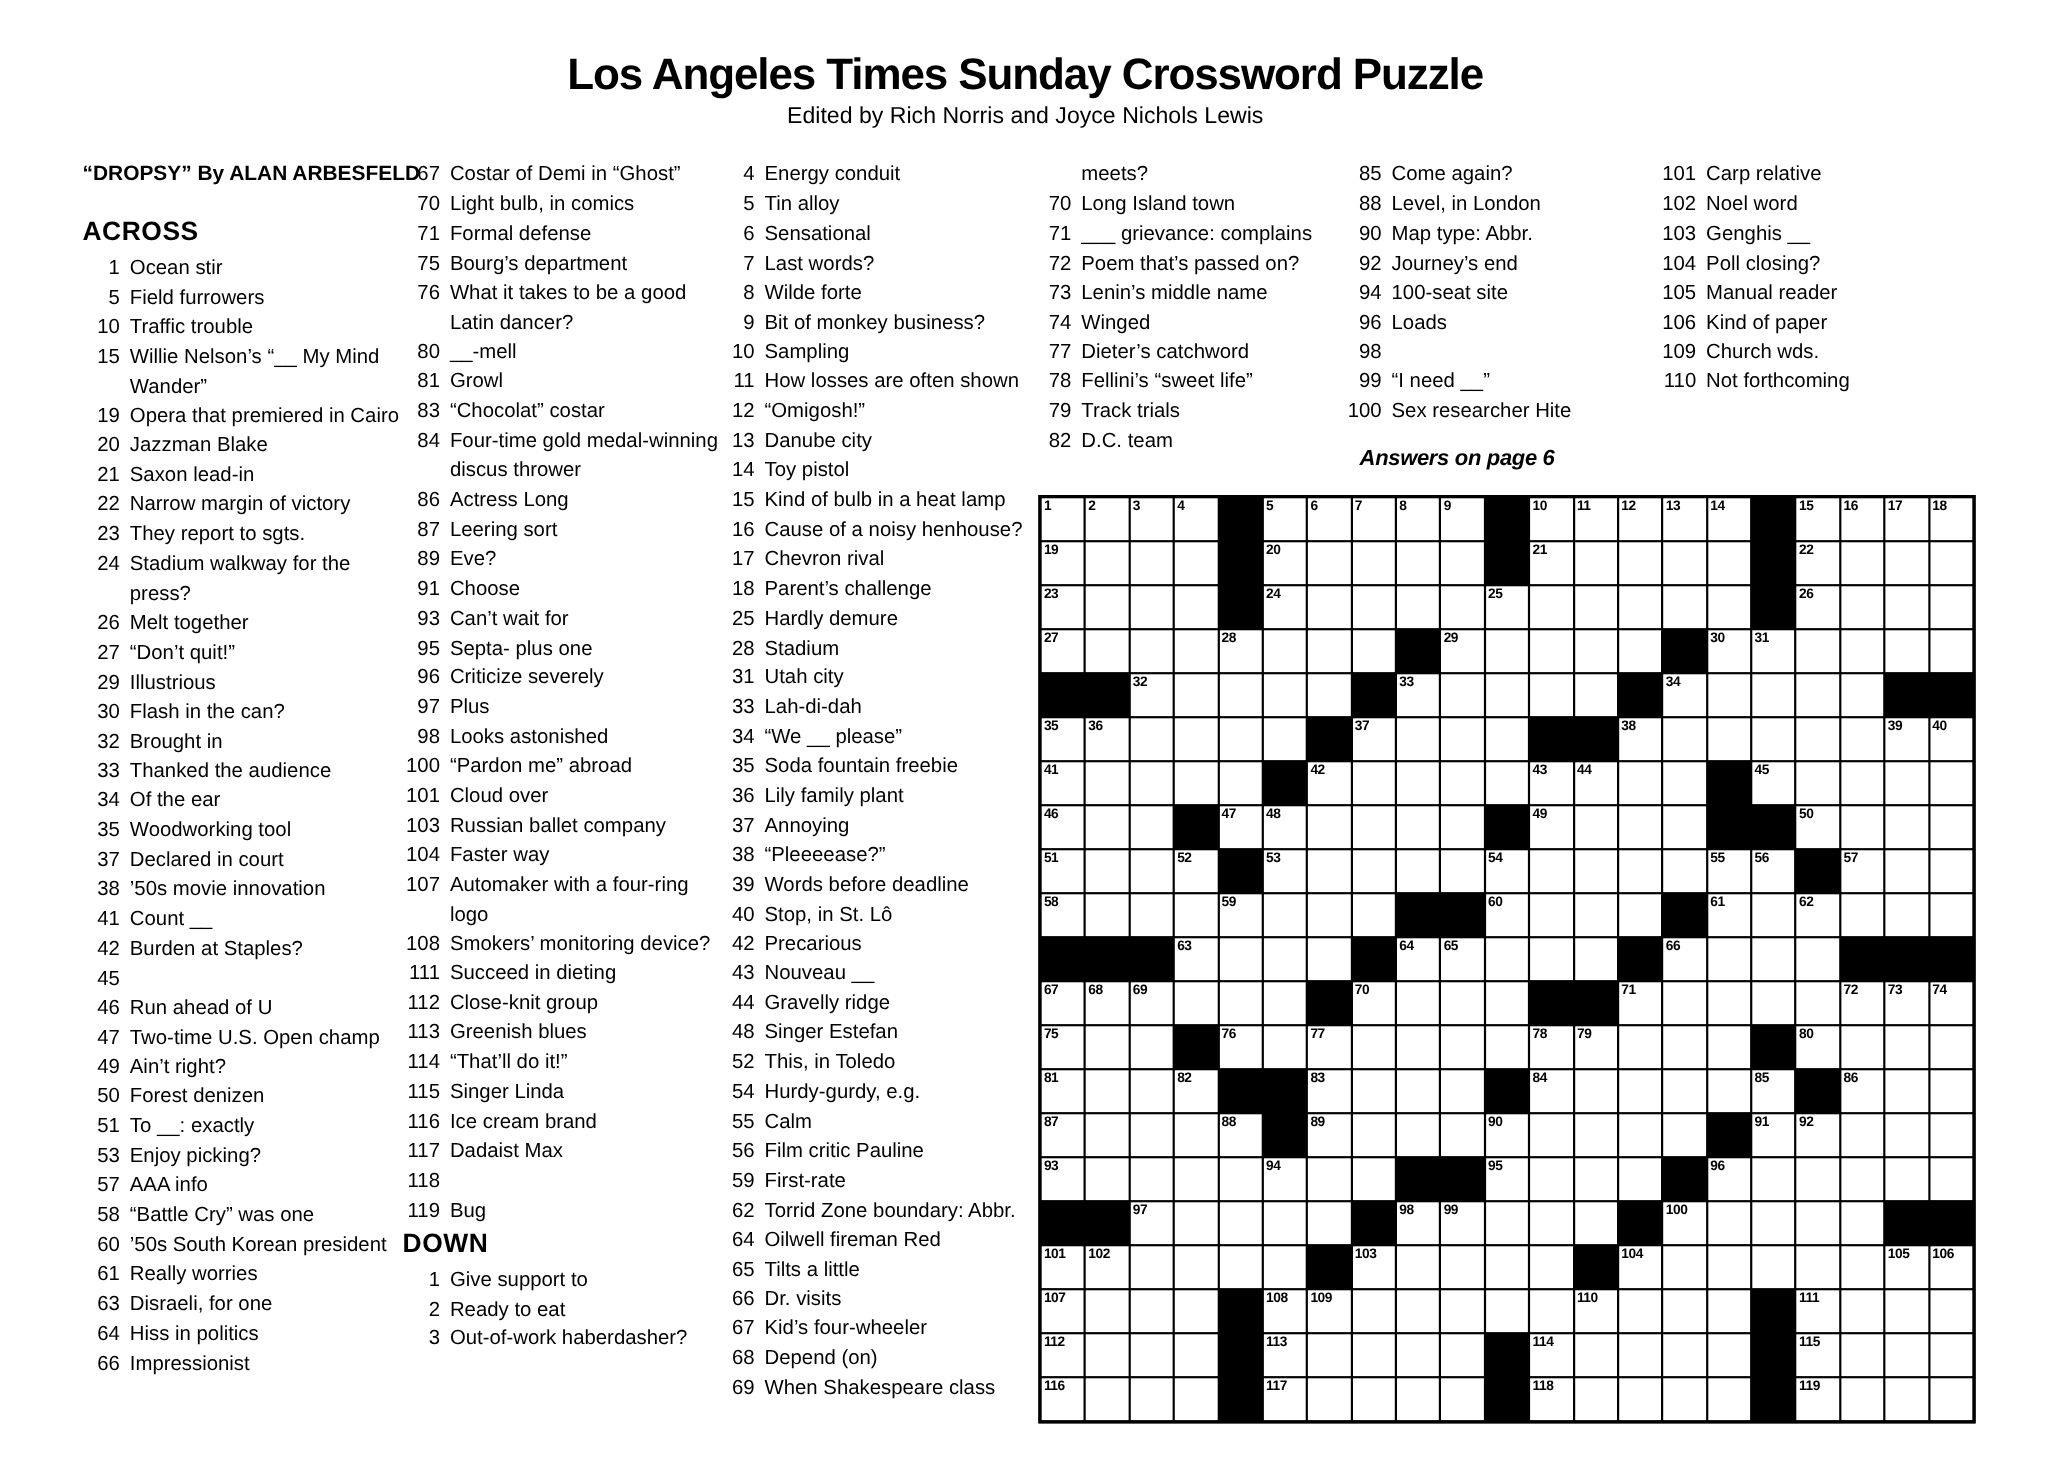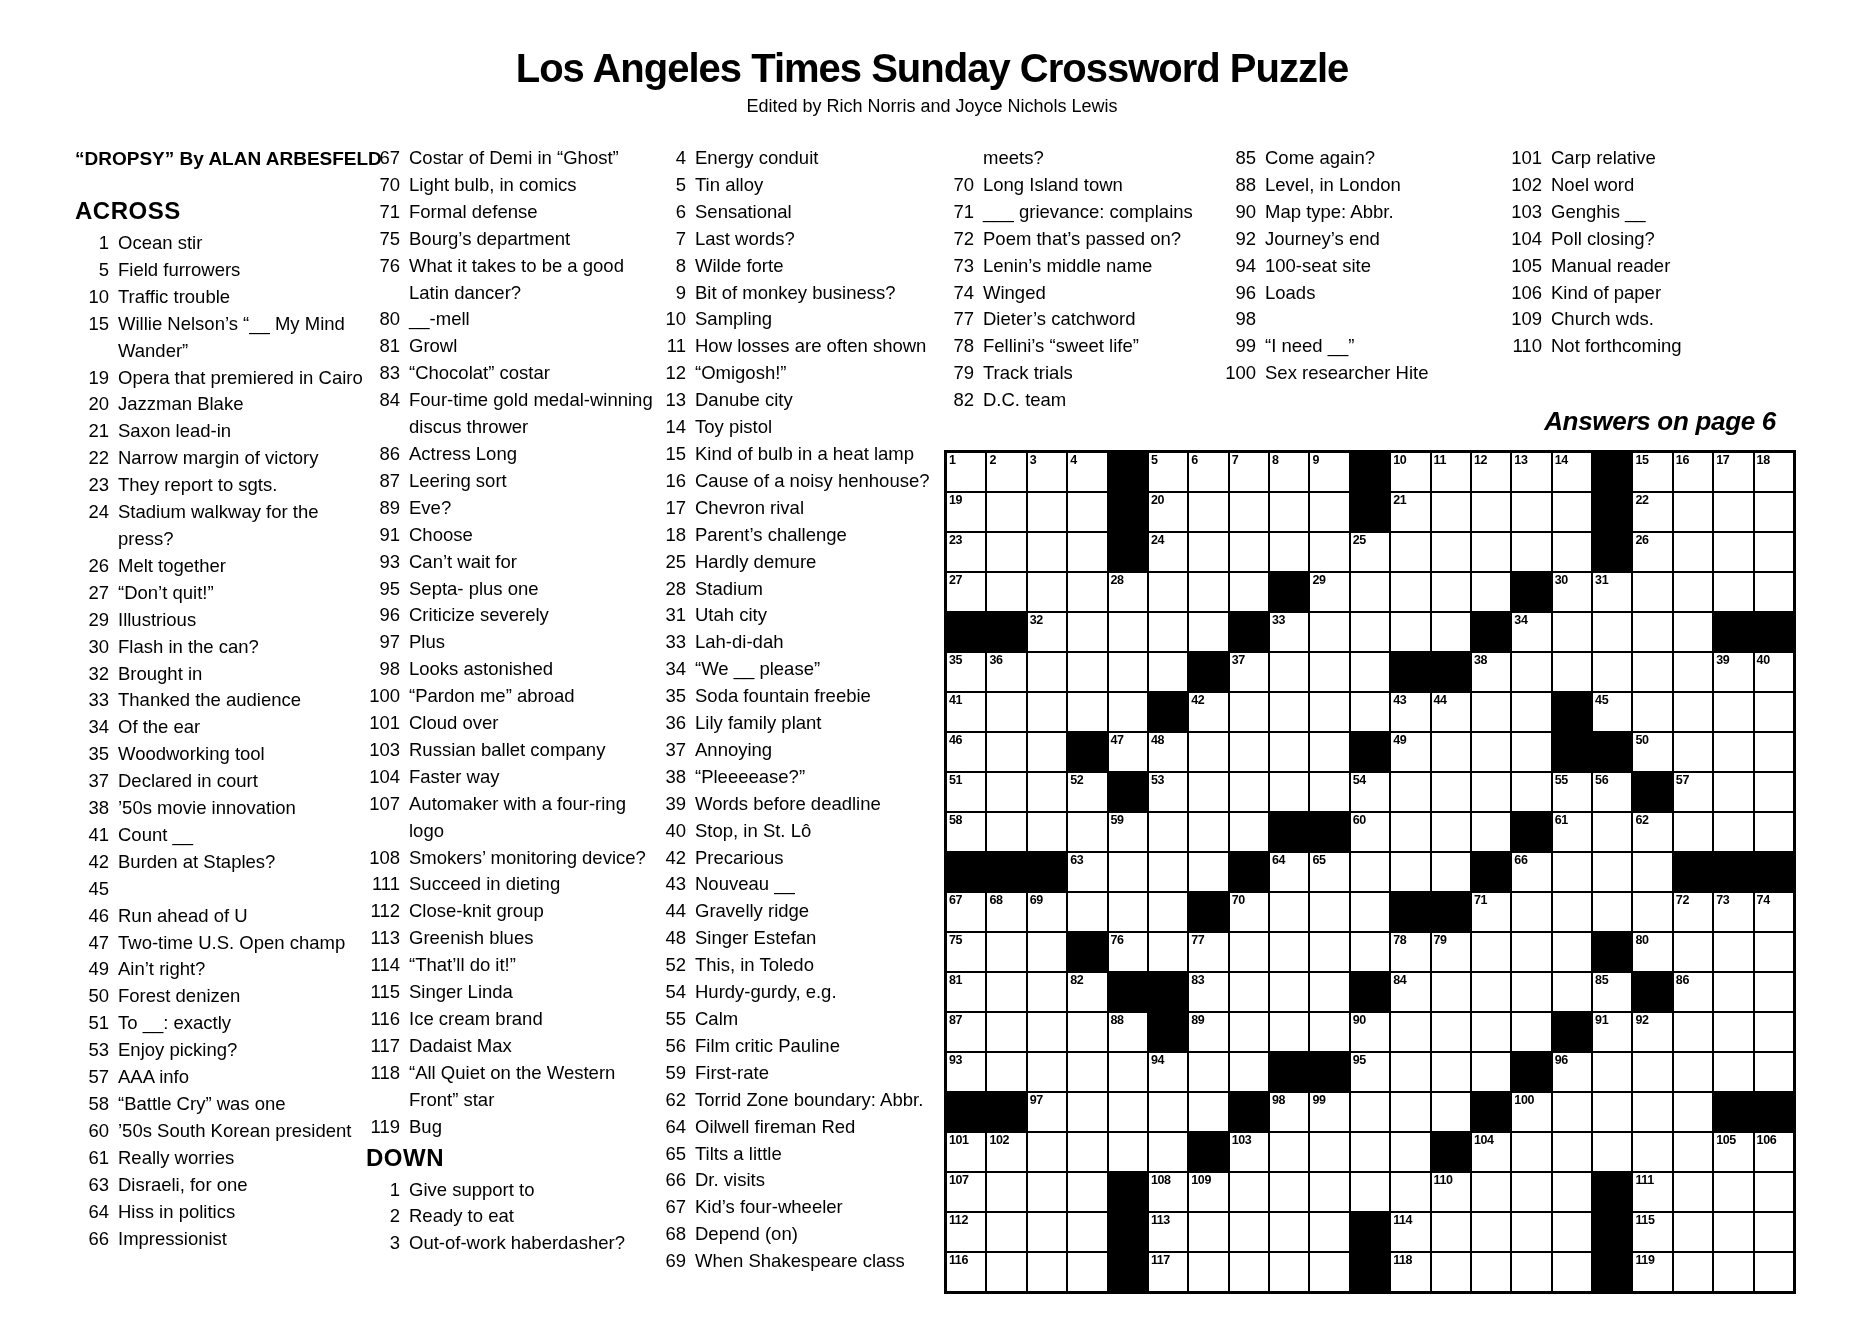--- a/index.html
+++ b/index.html
@@ -3,21 +3,21 @@
 <meta charset="utf-8">
 <style>
   html,body{margin:0;padding:0;}
   body{
     width:1864px;height:1342px;background:#ffffff;position:relative;
     font-family:"Liberation Sans","DejaVu Sans",sans-serif;color:#000;
     overflow:hidden;
   }
   .page-header{position:absolute;left:0;top:44px;width:1864px;text-align:center;}
   .title{font-size:40px;font-weight:bold;letter-spacing:-1px;line-height:48px;}
-  .subtitle{font-size:18px;line-height:24px;margin-top:2px;letter-spacing:0px;}
+  .subtitle{font-size:21px;line-height:24px;margin-top:2px;letter-spacing:0px;}
 
   .clue-col{position:absolute;top:145px;}
   #col-0{left:75px;width:292px;}
   #col-1{left:366px;width:290px;}
   #col-2{left:652px;width:288px;}
   #col-3{left:940px;width:268px;}
   #col-4{left:1222px;width:282px;}
   #col-5{left:1508px;width:295px;}
 
   .byline{font-size:19px;font-weight:bold;line-height:27px;margin-bottom:22px;white-space:nowrap;}
@@ -33,22 +33,22 @@
     display:grid;grid-template-columns:repeat(21,1fr);grid-template-rows:repeat(21,1fr);
     gap:2px;
   }
   .cell{background:#fff;position:relative;}
   .cell.black{background:#000;}
   .gnum{
     position:absolute;top:0px;left:2px;
     font-size:12.5px;font-weight:bold;letter-spacing:-0.4px;line-height:15px;
   }
   .answers-note{
-    position:absolute;top:406px;left:1184px;width:592px;text-align:right;
-    font-size:26px;font-weight:bold;font-style:italic;letter-spacing:-0.3px;
+    position:absolute;top:406px;left:1236px;width:592px;text-align:left;
+    font-size:20px;font-weight:bold;font-style:italic;letter-spacing:-0.3px;
   }
 </style>
 </head>
 <body>
 
 <div class="page-header">
   <div class="title">Los Angeles Times Sunday Crossword Puzzle</div>
   <div class="subtitle">Edited by Rich Norris and Joyce Nichols Lewis</div>
 </div>
 
@@ -320,21 +320,20 @@
       <div class="clue">
         <span class="cnum">116</span>
         <span class="ctext">Ice cream brand</span>
       </div>
       <div class="clue">
         <span class="cnum">117</span>
         <span class="ctext">Dadaist Max</span>
       </div>
       <div class="clue">
         <span class="cnum">118</span>
-        <span class="ctext">“All Quiet on the Western Front” star</span>
       </div>
       <div class="clue">
         <span class="cnum">119</span>
         <span class="ctext">Bug</span>
       </div>
       <div class="clue-header gap-above">DOWN</div>
       <div class="clue">
         <span class="cnum">1</span>
         <span class="ctext">Give support to</span>
       </div>

